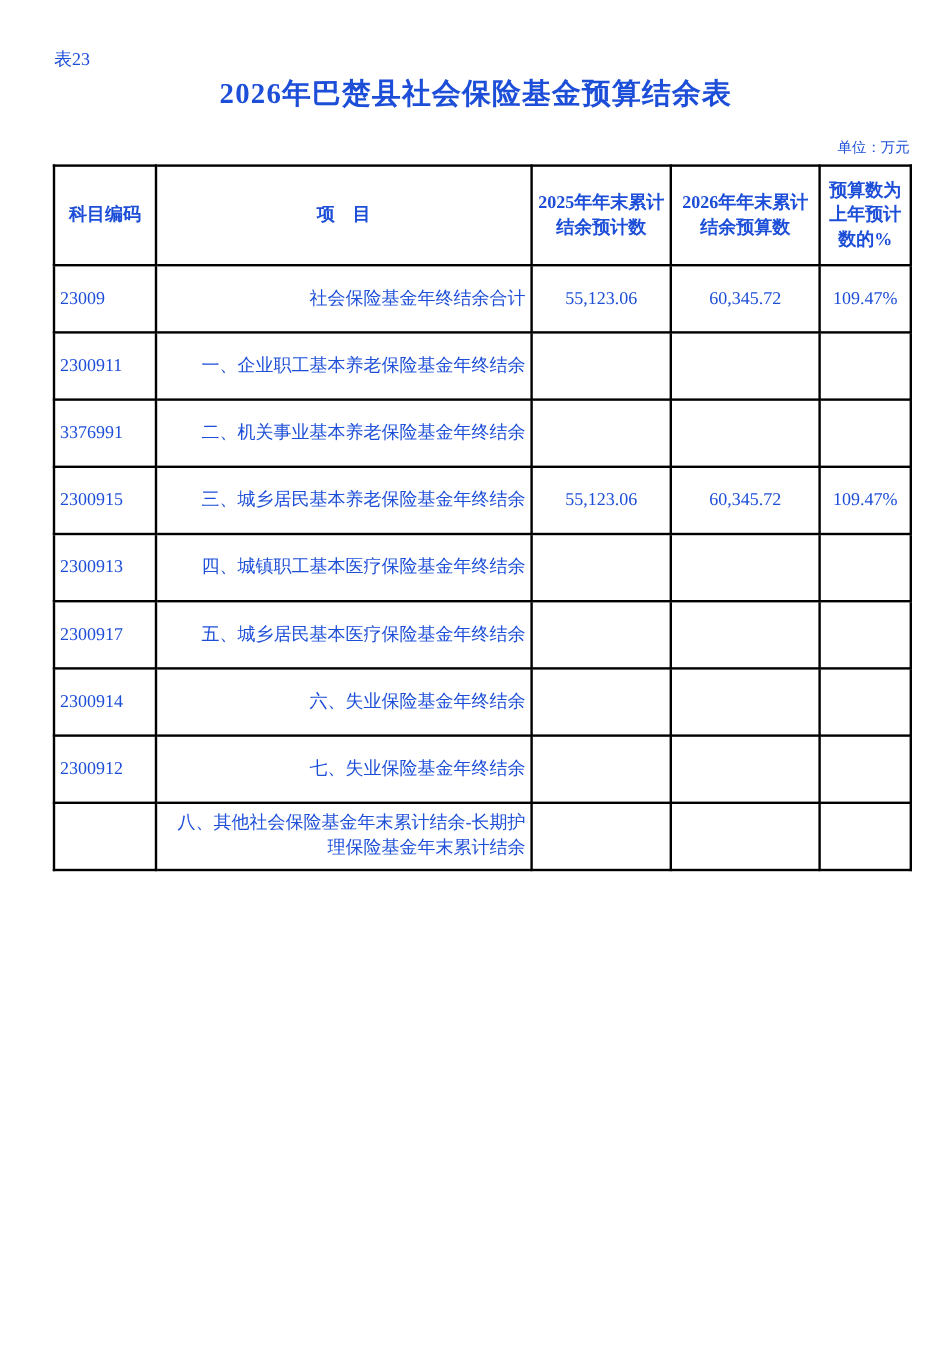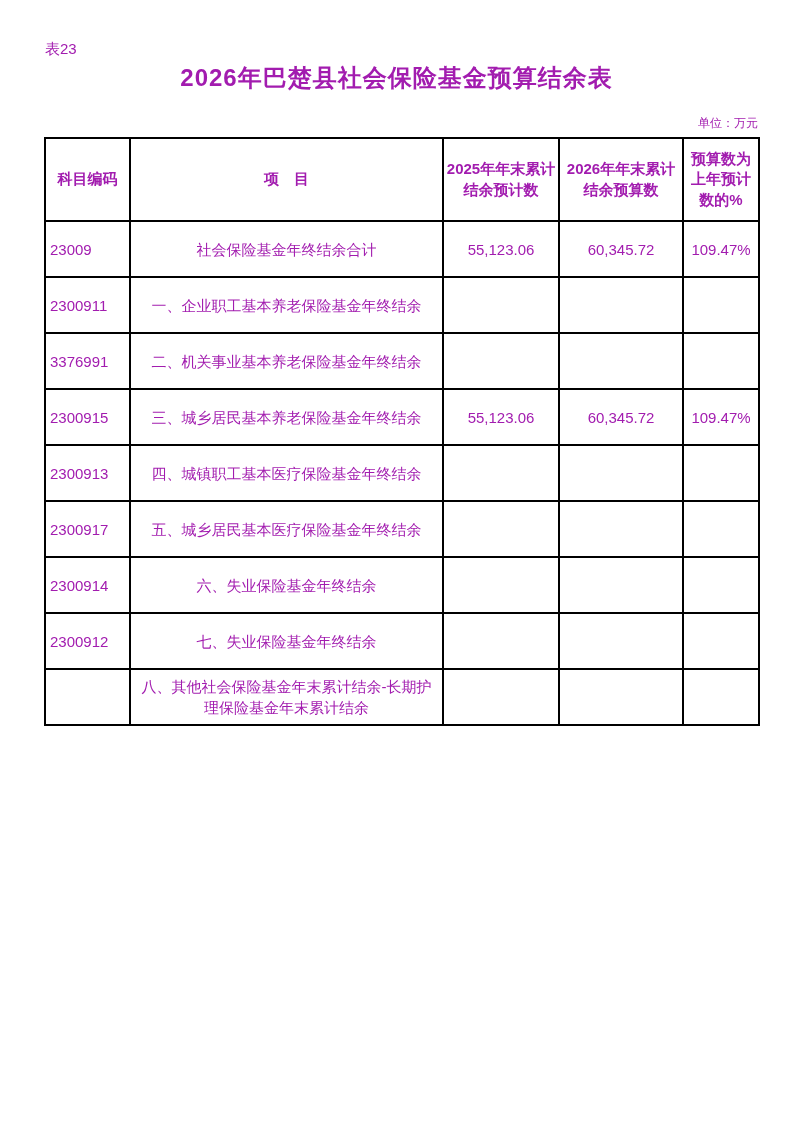--- a/index.html
+++ b/index.html
@@ -1,22 +1,22 @@
 <!DOCTYPE html>
 <html><head>
 <meta charset="utf-8">
 <style>
   html, body { margin: 0; padding: 0; background: #ffffff; }
   .page {
     position: relative;
     width: 793px;
     height: 873px;
     background: #ffffff;
-    color: #a21caf;
-    font-family: Liberation Sans, sans-serif;
+    color: #1d4ed8;
+    font-family: Liberation Serif, serif;
     overflow: hidden;
   }
   .table-label {
     position: absolute;
     left: 45px;
     top: 40px;
     font-size: 15px;
   }
   .doc-title {
     position: absolute;
@@ -52,21 +52,21 @@
   table.budget th {
     font-weight: bold;
     text-align: center;
     height: 77px;
     white-space: pre-line;
     line-height: 1.35;
     padding: 2px 1px;
   }
   table.budget td { height: 50px; }
   td.code-cell { text-align: left; }
-  td.item-cell { text-align: center; padding-left: 6px; line-height: 1.4; }
+  td.item-cell { text-align: right; padding-left: 6px; line-height: 1.4; }
   td.num-cell { text-align: center; }
 </style>
 </head>
 <body>
 
 <div class="page">
   <div class="table-label">表23</div>
 
   <div class="doc-title">2026年巴楚县社会保险基金预算结余表</div>
 

